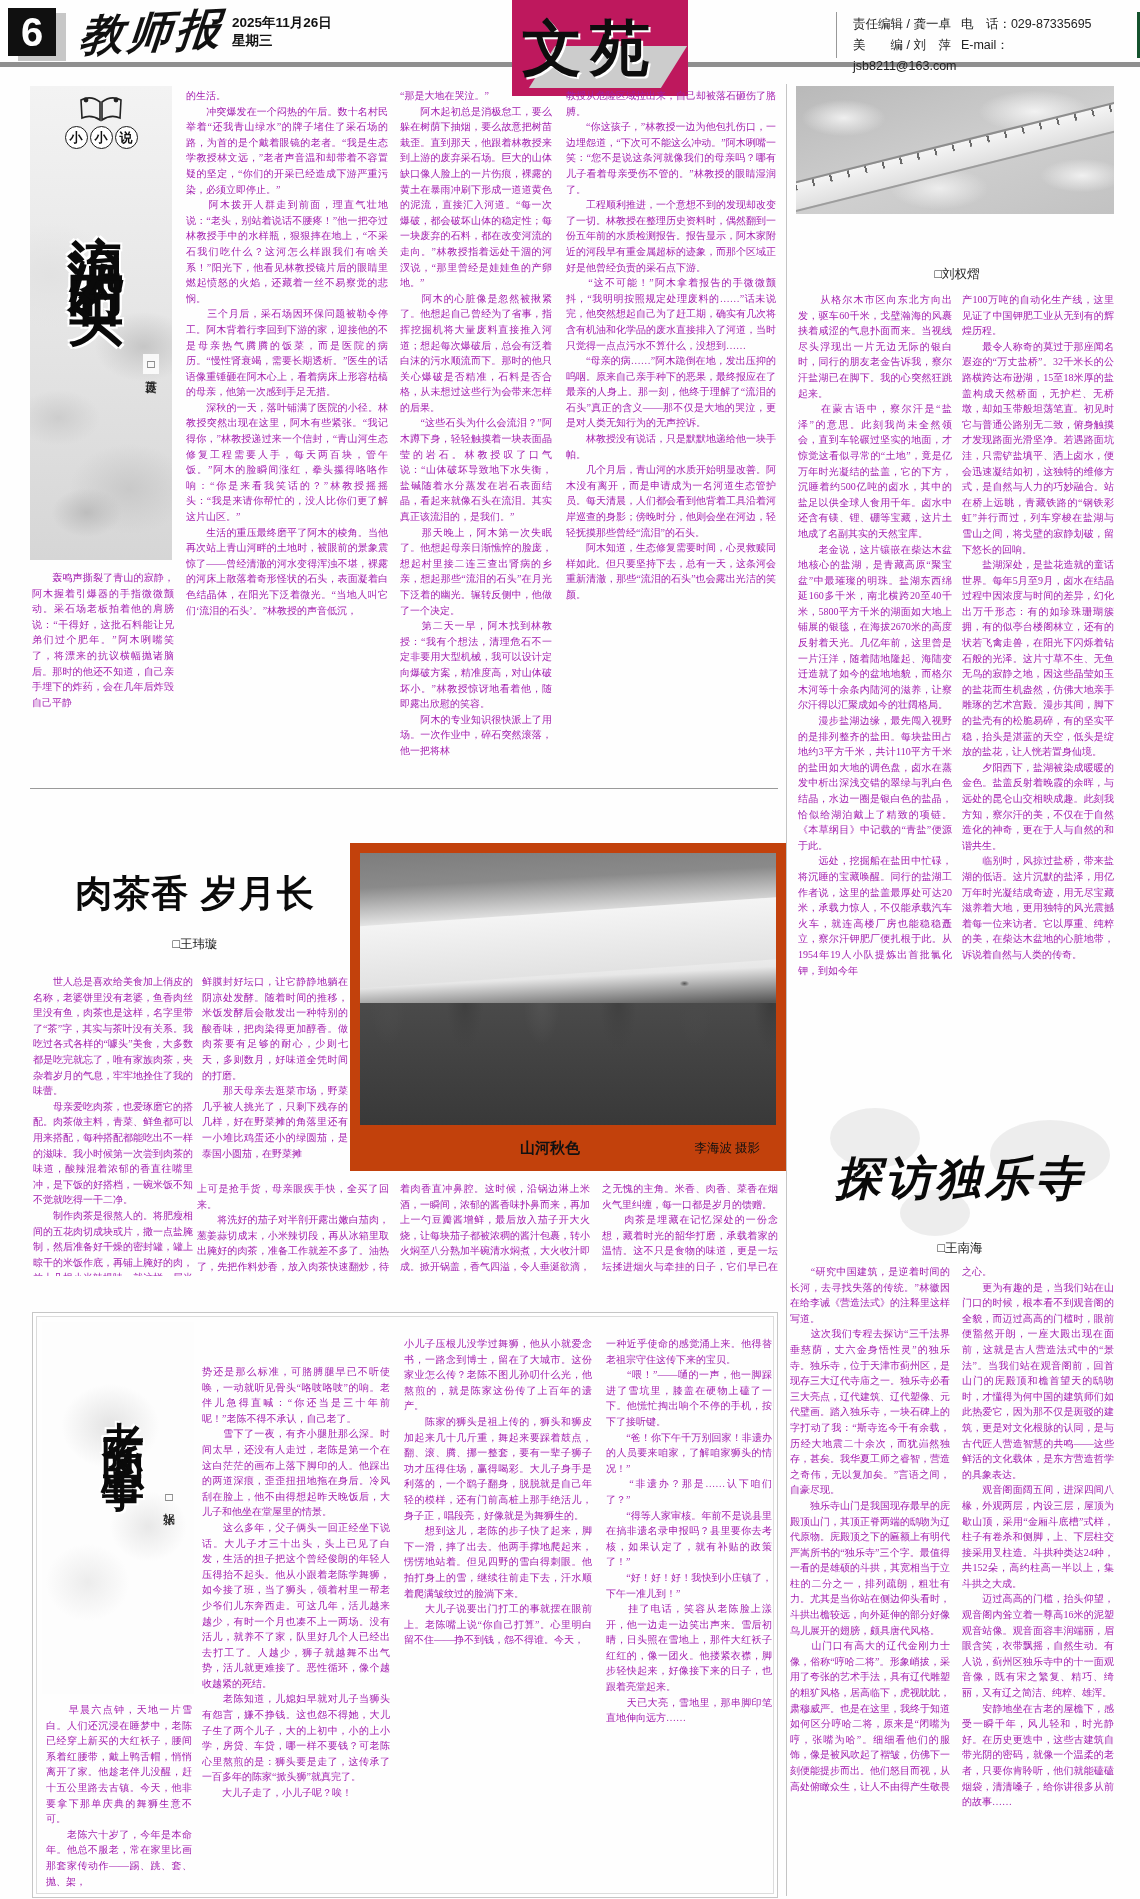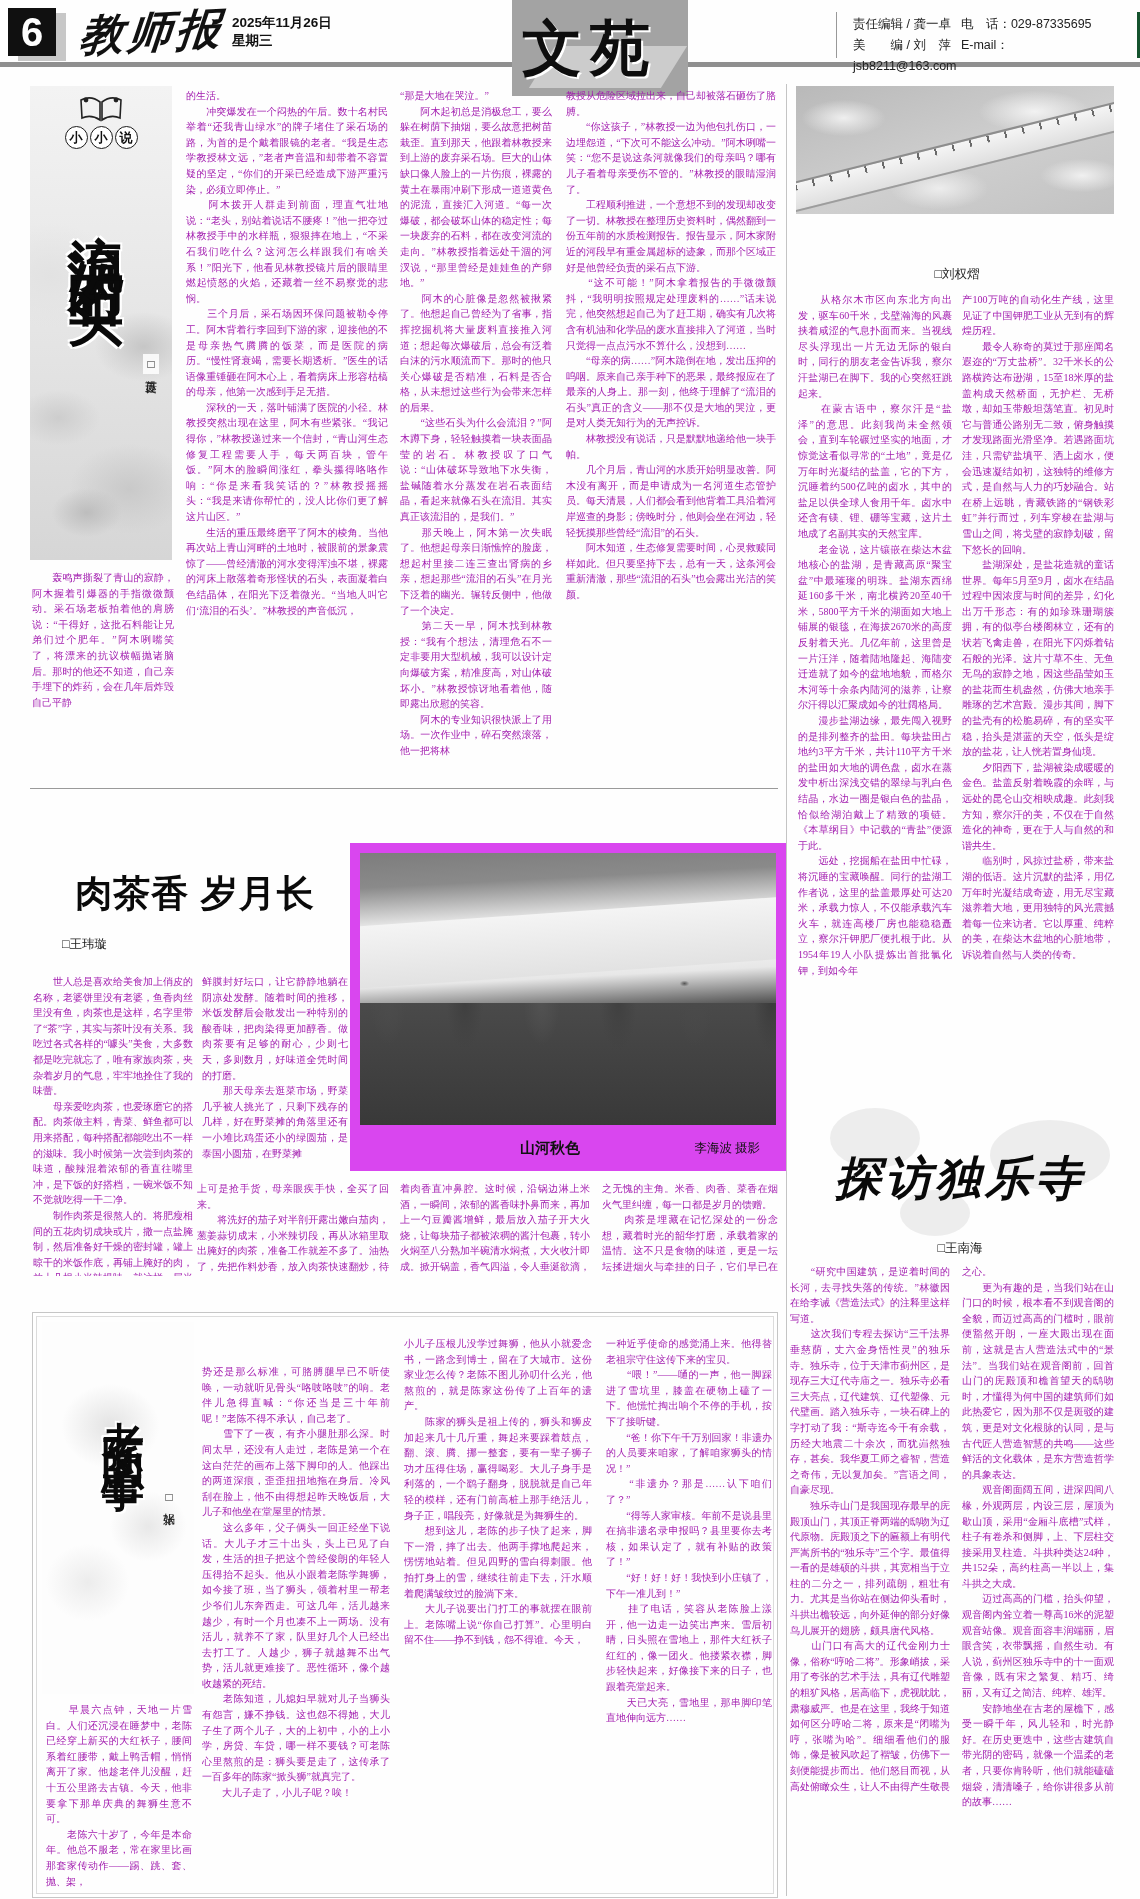--- a/index.html
+++ b/index.html
@@ -8,21 +8,21 @@
   .abs{position:absolute;}
   
   .pagenum{left:8px;top:8px;width:48px;height:48px;background:#101010;color:#fff;
            font:700 40px/48px "Liberation Sans",sans-serif;text-align:center;
            box-shadow:10px 5px 0 #c7c7c7;}
   .logo{left:80px;top:4px;font:900 44px/56px "DejaVu Serif",serif;font-style:italic;
         transform:skewX(-8deg) rotate(-3deg);letter-spacing:4px;color:#111;}
   .dateblock{left:232px;top:14px;width:130px;text-align:left;
              font:700 13.5px/18px "Liberation Sans",sans-serif;color:#111;}
   .headrule{left:0;top:62px;width:1140px;height:5px;background:#8f8f8f;}
-  .wenyuan{left:512px;top:0;width:176px;height:96px;background:#a3a3a3;}
+  .wenyuan{left:512px;top:0;width:176px;height:96px;background:#be185d;}
   .wenyuan .shadow{position:absolute;left:30px;top:46px;width:132px;height:42px;
                    background:#cccccc;transform:skewX(-32deg);}
   .wenyuan .chars{position:absolute;left:10px;top:6px;font:900 60px/84px "DejaVu Serif",serif;
                   letter-spacing:8px;color:#0d0d0d;text-shadow:2px 2px 0 #fff;}
   .hdrinfo{left:836px;top:12px;height:44px;border-left:1px solid #999;border-right:7px solid #14532d;
            padding:2px 16px 0;font:12.5px/21px "Liberation Sans",sans-serif;color:#222;width:268px;}
   .hdrinfo .row span{margin-right:10px;}
   
   .bodytxt{font-size:10px;line-height:15.6px;text-align:justify;overflow:hidden;
            white-space:pre-line;color:#a21caf;}
@@ -46,22 +46,22 @@
             text-shadow:0 0 3px #fff,0 0 3px #fff,2px 2px 0 #fff,-2px -2px 0 #fff,2px -2px 0 #fff,-2px 2px 0 #fff;}
   .a1vauthor{position:absolute;left:113px;top:268px;writing-mode:vertical-rl;
              font:12px/14px "Liberation Serif",serif;background:rgba(255,255,255,.85);padding:3px 1px;}
   .a1c0{left:32px;top:570px;width:142px;height:214px;}
   .a1c1{left:186px;top:88px;width:202px;height:694px;}
   .a1c2{left:400px;top:88px;width:152px;height:694px;}
   .a1c3{left:566px;top:88px;width:210px;height:694px;}
   
   .a2title{left:62px;top:872px;width:266px;text-align:center;
            font:900 37px/44px "Liberation Sans",sans-serif;letter-spacing:1px;color:#0a0a0a;}
-  .a2author{left:62px;top:936px;width:266px;font:12.5px/16px "Liberation Serif",serif;}
-  .a2photo{left:350px;top:843px;width:436px;height:328px;background:#d946ef;padding:0;}
+  .a2author{left:62px;top:936px;width:266px;text-align:center;font:12.5px/16px "Liberation Serif",serif;}
+  .a2photo{left:350px;top:843px;width:436px;height:328px;background:#c2410c;padding:0;}
   .a2photo .pic{position:absolute;left:10px;top:10px;width:416px;height:272px;overflow:hidden;
      background:
        radial-gradient(8px 5px at 30% 38%,#555 0,transparent 60%),
        radial-gradient(8px 5px at 55% 42%,#555 0,transparent 60%),
        radial-gradient(8px 5px at 78% 48%,#555 0,transparent 60%),
        linear-gradient(177deg,#7d7d7d 0%,#8a8a8a 12%,#ececec 26%,#f1f1f1 40%,#e7e7e7 46%,#565656 58%,#474747 80%,#3e3e3e 100%);}
   .a2photo .pic .river{position:absolute;left:-30px;top:58px;width:500px;height:62px;
        background:linear-gradient(#f4f4f4,#e2e2e2);transform:rotate(-4deg);}
   .a2photo .pic .trees{position:absolute;left:-20px;bottom:-6px;width:480px;height:128px;
        background:

